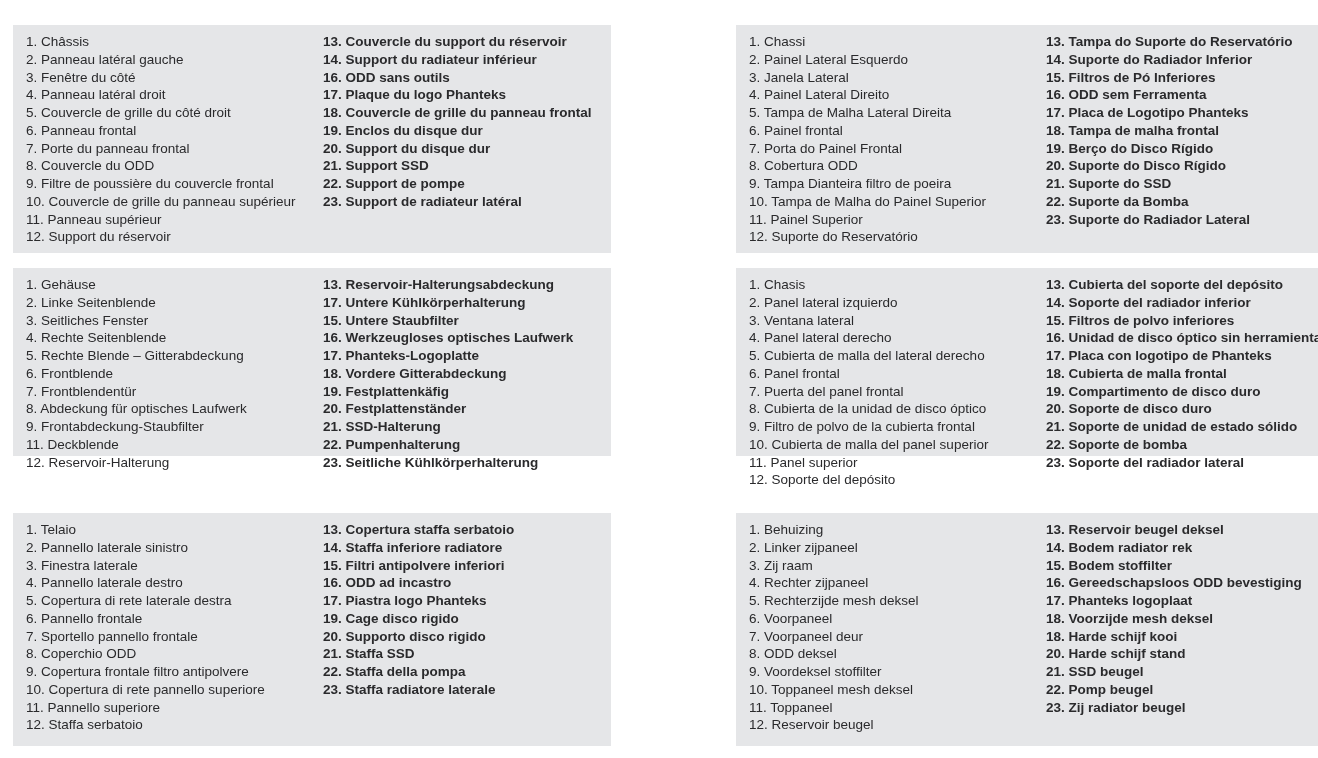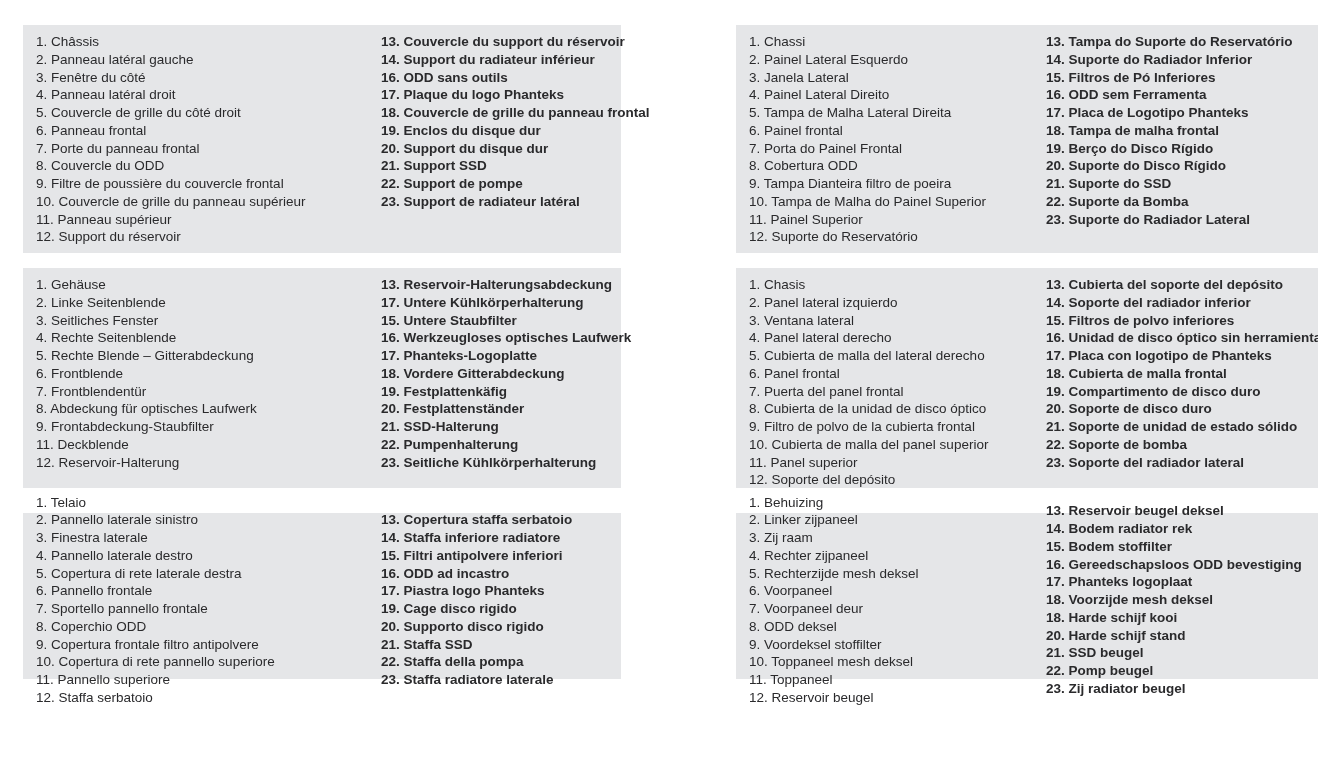--- a/index.html
+++ b/index.html
@@ -30,23 +30,23 @@
     padding: 0;
     font-size: 13.5px;
     line-height: 17.75px;
   }
   .panel ul li {
     white-space: nowrap;
   }
   .col1 { flex: 0 0 297px; width: 297px; }
   .col2 { flex: 1 1 auto; font-weight: bold; }
   .row1 { top: 25px;  height: 228px; }
-  .row2 { top: 268px; height: 220px; }
-  .row3 { top: 513px; height: 166px; align-items: center; }
-  .colL { left: 23px; gap: 48px; }
+  .row2 { top: 268px; height: 188px; }
+  .row3 { top: 513px; height: 233px; }
+  .colL { left: 13px; }
   .colR { left: 688px; margin-left: 48px; }
 </style>
 </head>
 <body style="background: rgb(255, 255, 255);">
 
 <section class="panel row1 colL">
   <ul class="col1">
       <li>1. Châssis</li>
       <li>2. Panneau latéral gauche</li>
       <li>3. Fenêtre du côté</li>

